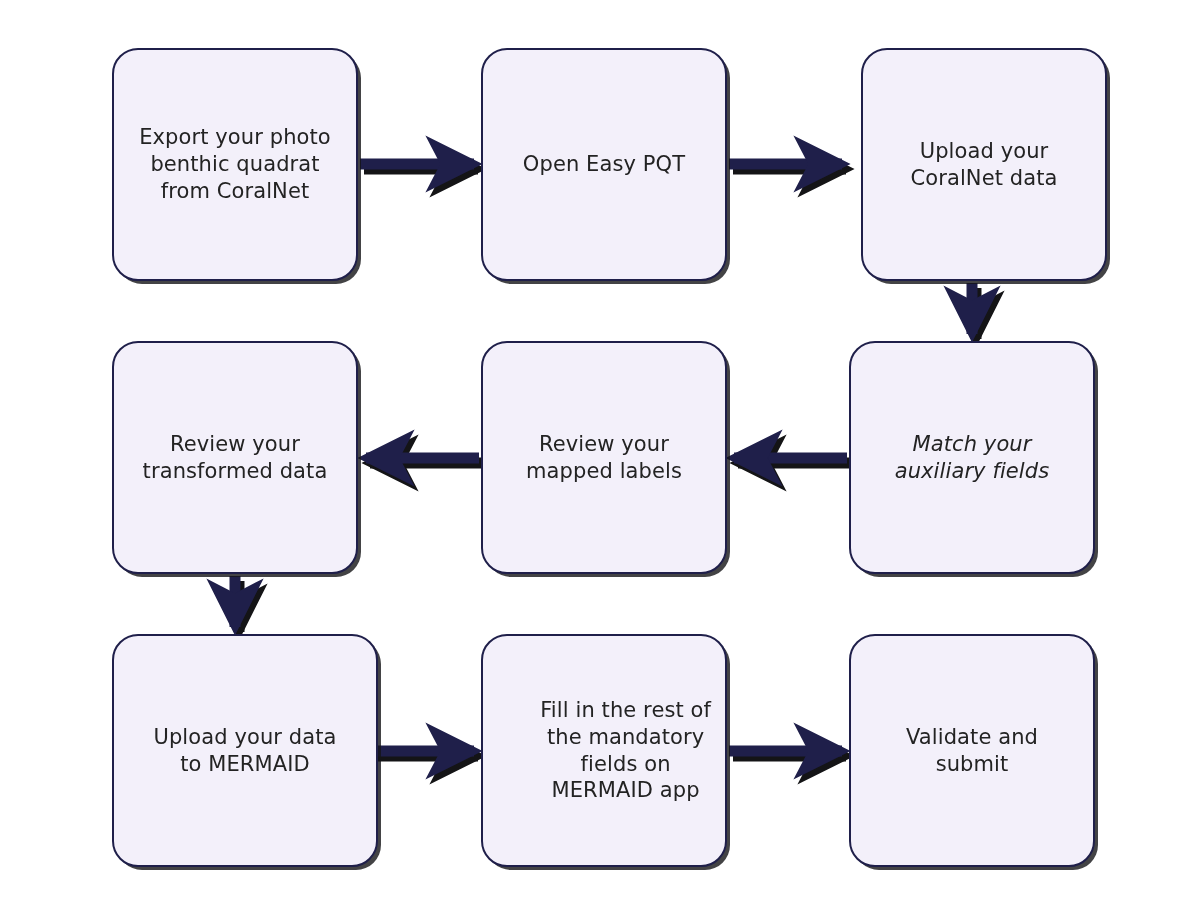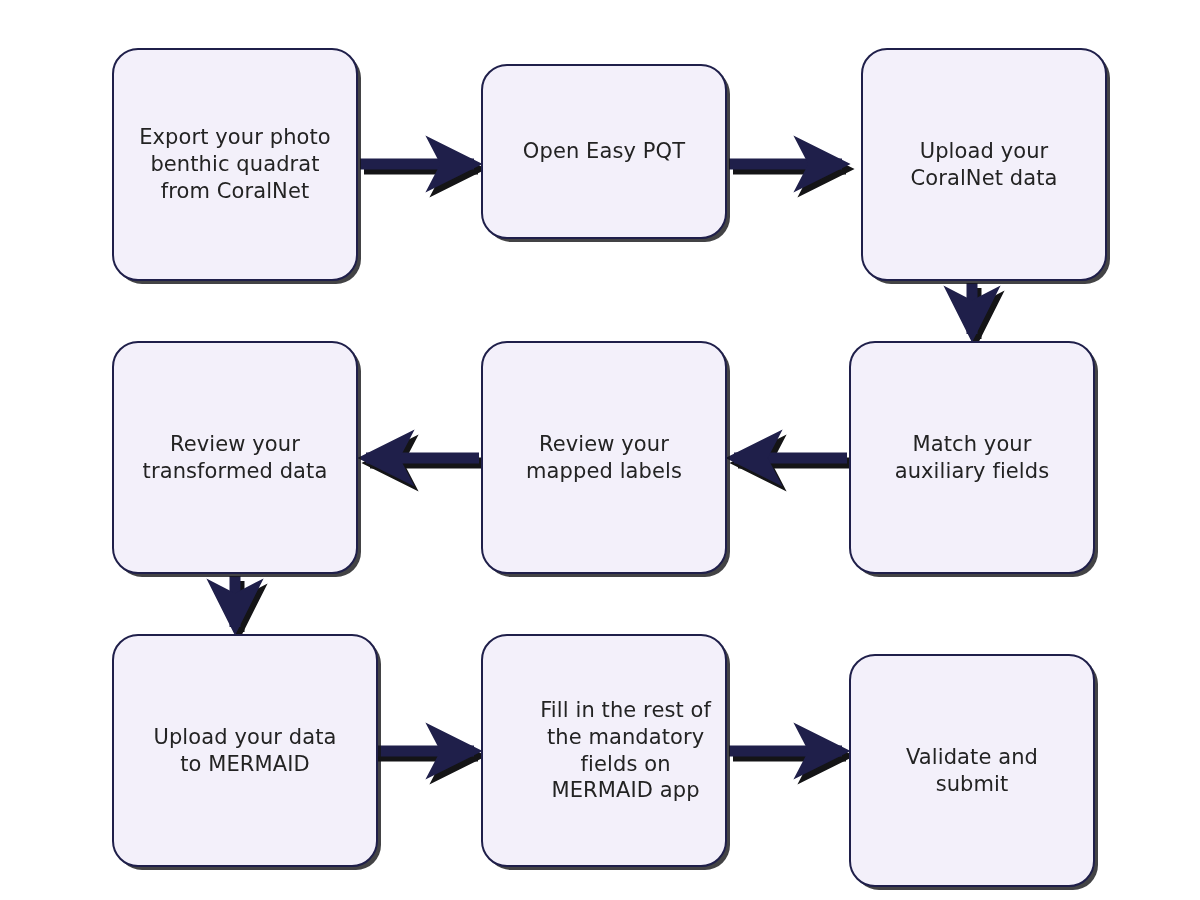--- a/index.html
+++ b/index.html
@@ -50,28 +50,28 @@
     padding: 10px 14px;
   }
   .flow-node-label {
     font-size: 21px;
     line-height: 1.28;
     color: #232323;
     letter-spacing: 0.1px;
     white-space: pre-line;
   }
   .node-r1c1 { left: 112px; top: 48px;  width: 246px; height: 233px; }
-  .node-r1c2 { left: 481px; top: 64px;  width: 246px; height: 175px; }
+  .node-r1c2 { left: 481px; top: 48px;  width: 246px; height: 233px; }
   .node-r1c3 { left: 849px; top: 48px;  width: 246px; height: 233px; margin-left: 12px; }
   .node-r2c1 { left: 112px; top: 341px; width: 246px; height: 233px; }
   .node-r2c2 { left: 481px; top: 341px; width: 246px; height: 233px; }
-  .node-r2c3 { left: 849px; top: 341px; width: 246px; height: 233px; }
+  .node-r2c3 { left: 849px; top: 341px; width: 246px; height: 233px; font-style: italic; }
   .node-r3c1 { left: 112px; top: 634px; width: 266px; height: 233px; justify-content: center; }
   .node-r3c2 { left: 481px; top: 634px; width: 246px; height: 233px; justify-content: flex-end; }
-  .node-r3c3 { left: 849px; top: 634px; width: 246px; height: 233px; margin-top: 20px; }
+  .node-r3c3 { left: 849px; top: 634px; width: 246px; height: 233px; }
 </style>
 </head>
 <body>
 
 <div id="flow-canvas">
 
   <svg id="edge-layer" width="1200" height="900" viewBox="0 0 1200 900" aria-hidden="true">
     <defs>
       <marker id="arrowhead" viewBox="0 0 10 10" refX="8.5" refY="5" markerWidth="5.2" markerHeight="5.2" orient="auto-start-reverse">
         <path d="M 0 0 L 10 5 L 0 10 L 2.6 5 z" fill="#1f1f4a"></path>

